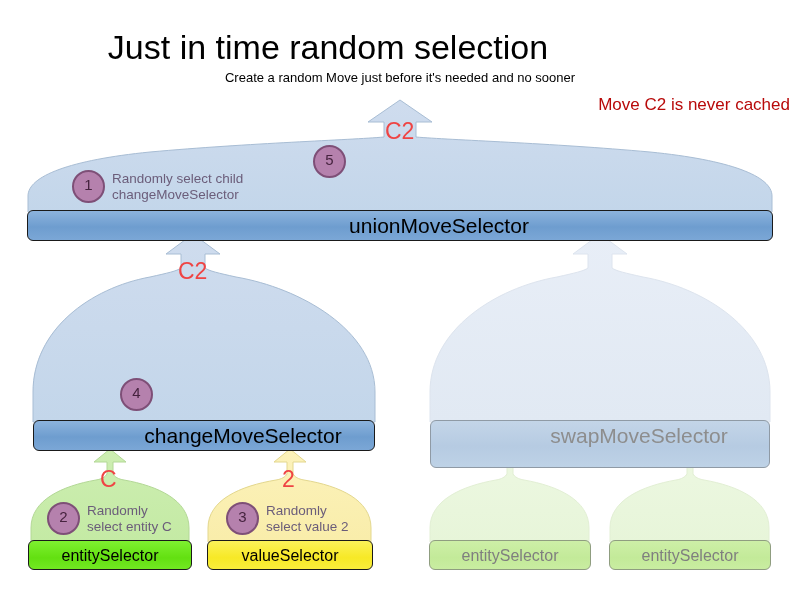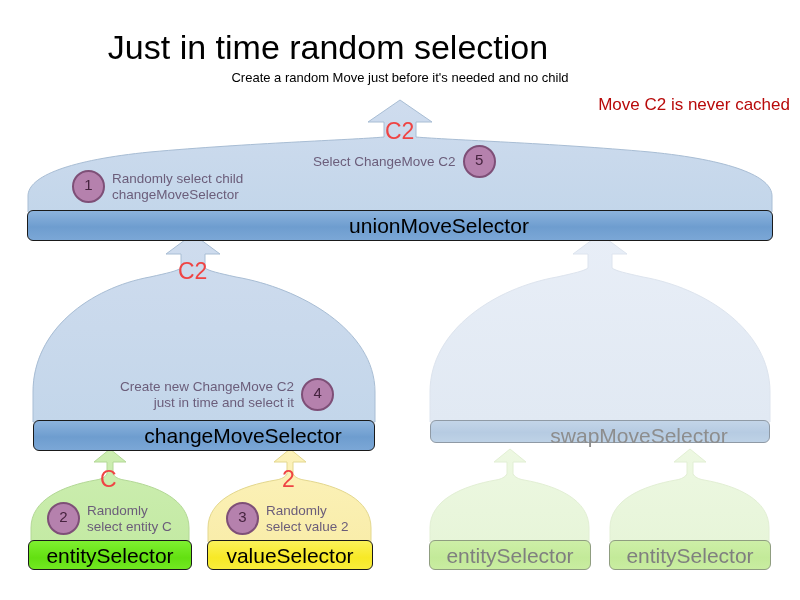--- a/index.html
+++ b/index.html
@@ -57,21 +57,21 @@
     text-align: center;
     top: 0;
     left: 0;
     width: 100%;
     line-height: 30px;
     padding-left: 39px;
   }
   .barlabel.faded { color: #8d8d8d; }
 
   .leaflabel {
-    font-size: 21px;
+    font-size: 16px;
     color: #000000;
     text-align: center;
     top: 0;
     left: 0;
     width: 100%;
     line-height: 29px;
     border-radius: 13px;
   }
   .leaflabel.faded { color: #7f7f7f; }
 
@@ -271,43 +271,40 @@
              L 706 462
              L 693 462
              L 693 474
              C 695 477, 698 479, 704 480
              C 738 486, 769 500, 769 528
              L 769 542 Z" fill="url(#gGreenF)" stroke="#e2efd4" stroke-width="1"></path>
   </g>
 </svg>
 
 <div class="txt title">Just in time random selection</div>
-<div class="txt subtitle">Create a random Move just before it's needed and no child</div>
+<div class="txt subtitle">Create a random Move just before it's needed and no sooner</div>
 <div class="txt warning">Move C2 is never cached</div>
 
 <div class="txt branchlabel" style="left:385px; top:118px;">C2</div>
 <div class="txt branchlabel" style="left:178px; top:258px;">C2</div>
 <div class="txt branchlabel" style="left:100px; top:466px;">C</div>
 <div class="txt branchlabel" style="left:282px; top:466px;">2</div>
 
 <div class="annot" style="left:72px; top:170px;">
   <div class="annot-num">1</div>
   <div class="annot-text">Randomly select child
 changeMoveSelector</div>
 </div>
 
 <div class="annot rev" style="left:313px; top:145px;">
   <div class="annot-num">5</div>
-  <div class="annot-text">Select ChangeMove C2</div>
 </div>
 
 <div class="annot rev" style="left:120px; top:378px;">
   <div class="annot-num">4</div>
-  <div class="annot-text">Create new ChangeMove C2
-just in time and select it</div>
 </div>
 
 <div class="annot" style="left:47px; top:502px;">
   <div class="annot-num">2</div>
   <div class="annot-text">Randomly
 select entity C</div>
 </div>
 
 <div class="annot" style="left:226px; top:502px;">
   <div class="annot-num">3</div>
@@ -316,21 +313,21 @@
 </div>
 
 <div class="bar bar-blue" style="left:27px; top:210px; width:746px; height:31px;">
   <div class="txt barlabel">unionMoveSelector</div>
 </div>
 
 <div class="bar bar-blue" style="left:33px; top:420px; width:342px; height:31px;">
   <div class="txt barlabel">changeMoveSelector</div>
 </div>
 
-<div class="bar bar-blue-faded" style="left:430px; top:420px; width:340px; height:23px;">
+<div class="bar bar-blue-faded" style="left:430px; top:420px; width:340px; height:48px;">
   <div class="txt barlabel faded">swapMoveSelector</div>
 </div>
 
 <div class="bar bar-green" style="left:28px; top:540px; width:164px; height:30px;">
   <div class="txt leaflabel">entitySelector</div>
 </div>
 
 <div class="bar bar-yellow" style="left:207px; top:540px; width:166px; height:30px;">
   <div class="txt leaflabel">valueSelector</div>
 </div>

